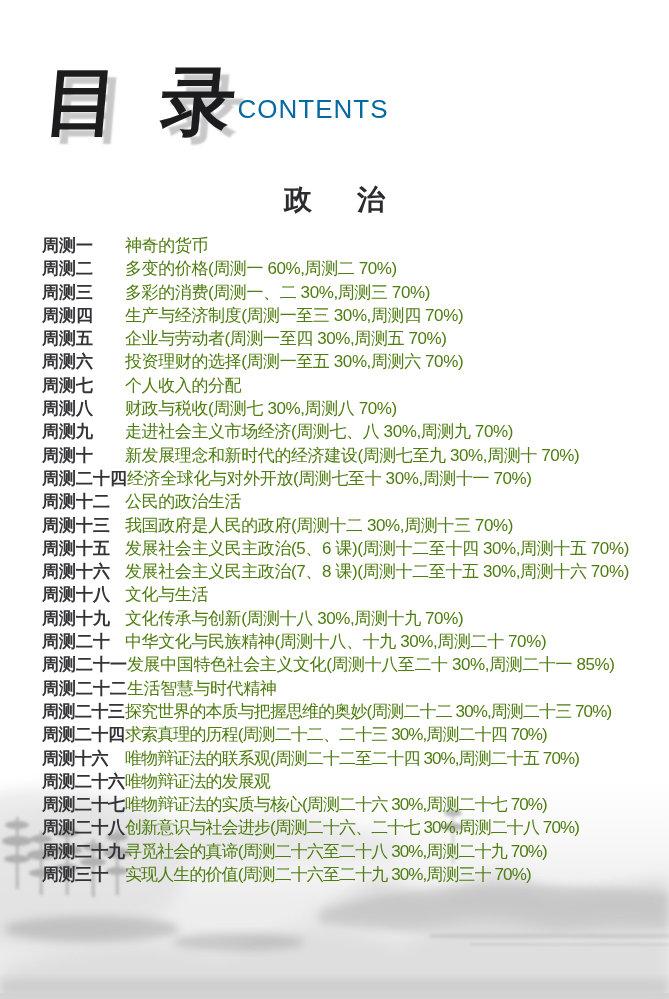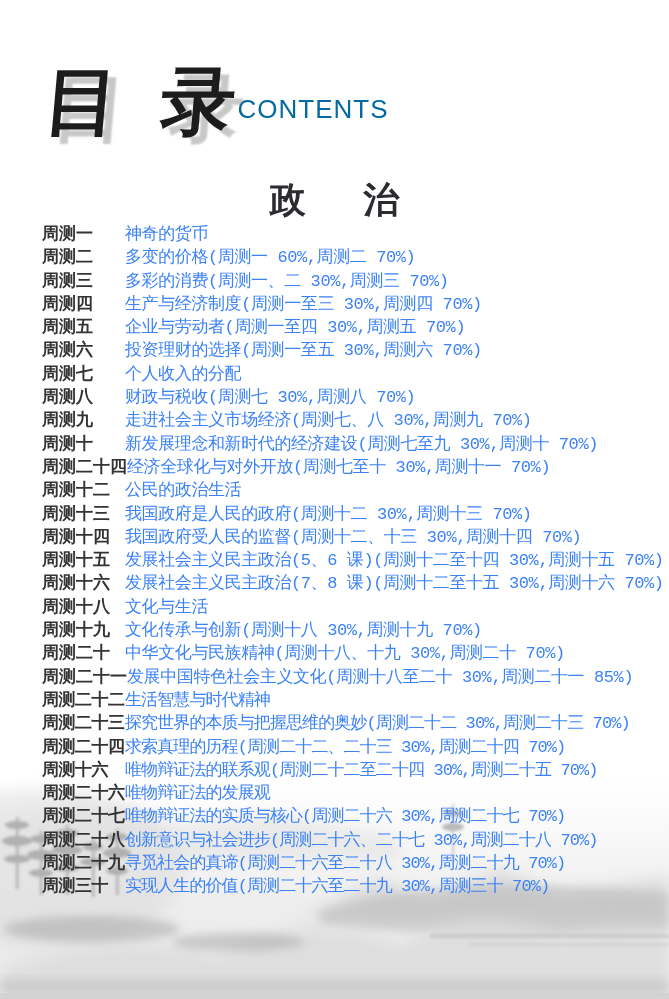--- a/index.html
+++ b/index.html
@@ -29,49 +29,49 @@
     color:#0369a1;
     margin-left:-10px;
     vertical-align:9px;
   }
 
   
   .section-title{
     margin:26px 0 0 0;
     text-align:center;
     font-family:"Liberation Serif",serif;
-    font-size:36px;
+    font-size:28px;
     font-weight:bold;
     color:#2c2c30;
     height:44px;
     line-height:44px;
   }
   .section-title .spread{letter-spacing:1.6em;margin-right:-1.6em;}
 
   
-  .toc{list-style:none;margin:0 0 0 0;padding:0 0 0 42px;position:relative;z-index:2;}
+  .toc{list-style:none;margin:12px 0 0 0;padding:0 0 0 42px;position:relative;z-index:2;}
   .toc li{
     display:flex;
     align-items:baseline;
     height:23.3px;
     font-size:17px;
     color:#3a3a3a;
     white-space:nowrap;
   }
   .row-label{
     flex:0 0 auto;
     min-width:83px;
     font-family:"Liberation Sans",sans-serif;
     font-weight:700;
     color:#333336;
   }
   .row-title{
-    font-family:Liberation Mono, monospace;
+    font-family:Liberation Sans, sans-serif;
     letter-spacing:-0.4px;
-    color:#3b82f6;
+    color:#4d7c0f;
   }
   
   .toc li:nth-child(n+21) .row-title{letter-spacing:-0.9px;}
   .toc li:nth-child(n+21) .row-label{letter-spacing:-0.5px;}
 </style>
 </head>
 <body>
 
 <div class="page">
 
@@ -210,24 +210,20 @@
     <li>
       <span class="row-label">周测十二</span>
       <span class="row-title">公民的政治生活</span>
     </li>
 
     <li>
       <span class="row-label">周测十三</span>
       <span class="row-title">我国政府是人民的政府(周测十二 30%,周测十三 70%)</span>
     </li>
 
-    <li>
-      <span class="row-label">周测十四</span>
-      <span class="row-title">我国政府受人民的监督(周测十二、十三 30%,周测十四 70%)</span>
-    </li>
 
     <li>
       <span class="row-label">周测十五</span>
       <span class="row-title">发展社会主义民主政治(5、6 课)(周测十二至十四 30%,周测十五 70%)</span>
     </li>
 
     <li>
       <span class="row-label">周测十六</span>
       <span class="row-title">发展社会主义民主政治(7、8 课)(周测十二至十五 30%,周测十六 70%)</span>
     </li>

